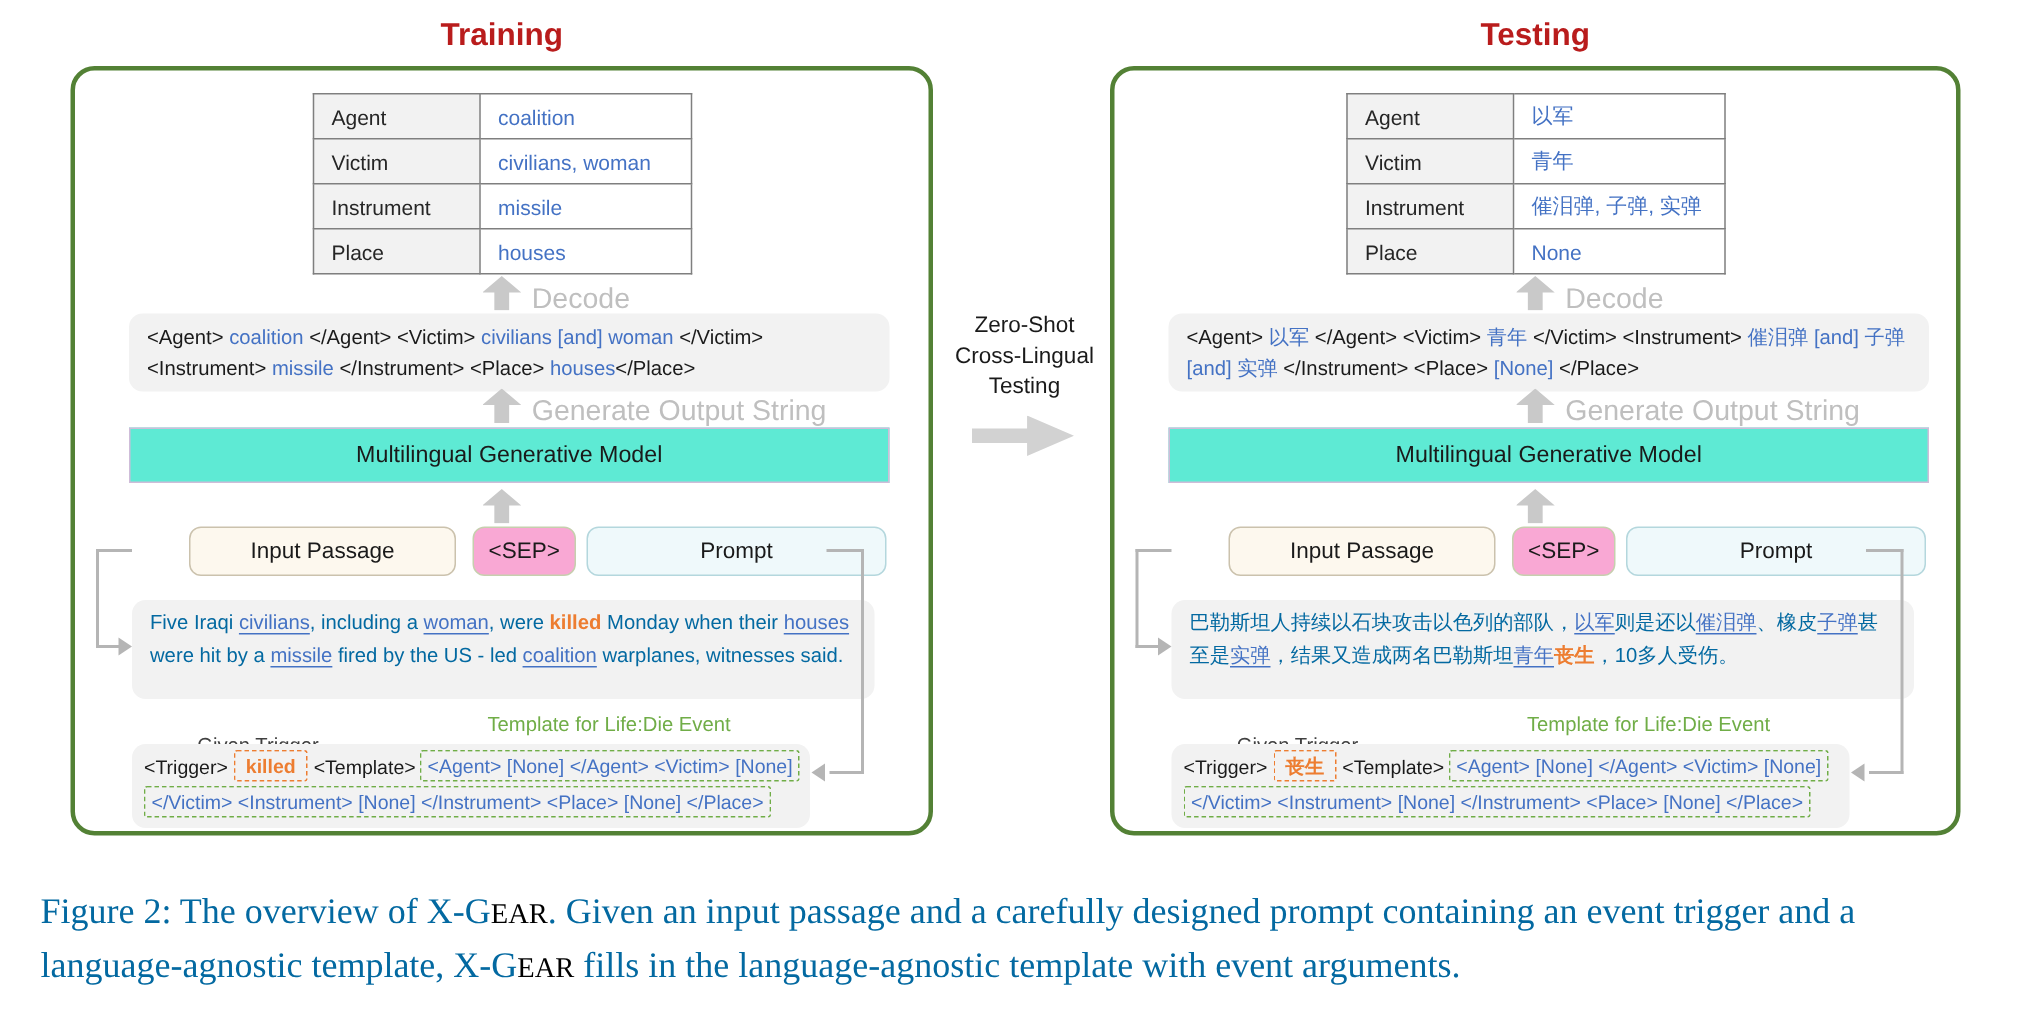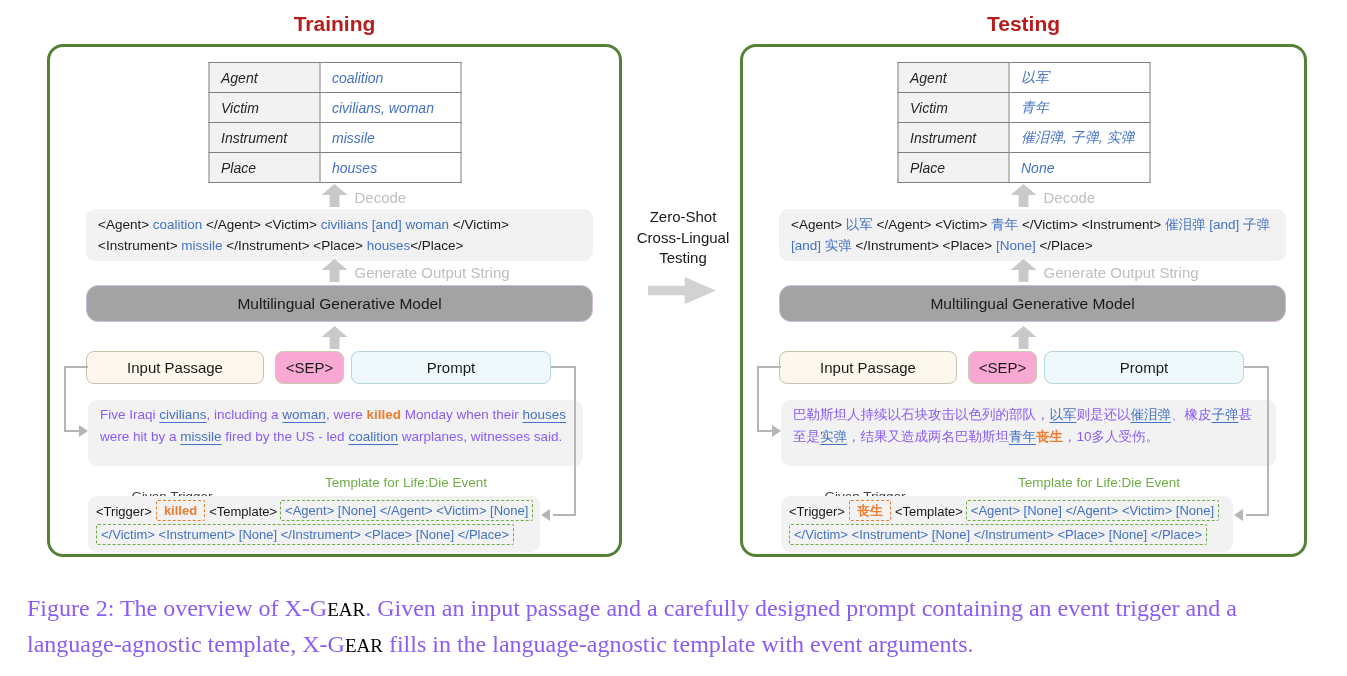--- a/index.html
+++ b/index.html
@@ -13,61 +13,61 @@
 
   
   .panel{position:absolute;top:44px;height:513px;border:3px solid #538135;border-radius:16px;
          background:#ffffff;box-sizing:border-box;}
   #panel-training{left:47px;width:575px;}
   #panel-testing{left:740px;width:567px;}
 
   
   .arg-table{position:absolute;top:15px;left:50%;transform:translateX(-50%);
              border-collapse:collapse;font-size:14px;}
-  .arg-table td{border:1px solid #7f7f7f;height:30px;padding:0 0 0 12px;box-sizing:border-box;font-style:italic;}
+  .arg-table td{border:1px solid #7f7f7f;height:30px;padding:0 0 0 12px;box-sizing:border-box;}
   .arg-table td.lbl{width:111px;background:#f2f2f2;color:#262626;}
   .arg-table td.val{width:141px;background:#ffffff;color:#4472c4;}
 
   
   .arrow-row{position:absolute;left:0;right:0;height:24px;}
   .up-arrow{position:absolute;left:50%;transform:translateX(-50%);width:26px;height:23px;background:#c9c9c9;
             clip-path:polygon(50% 0,100% 48%,69% 48%,69% 100%,31% 100%,31% 48%,0 48%);}
-  .arrow-label{position:absolute;left:calc(50% + 20px);top:5px;font-size:15px;color:#bfbfbf;white-space:nowrap;text-align:right;}
+  .arrow-label{position:absolute;left:calc(50% + 20px);top:5px;font-size:19px;color:#bfbfbf;white-space:nowrap;text-align:right;}
   .decode-row{top:137px;}
   .generate-row{top:212px;}
   .model-in-arrow{top:279px;}
 
   
   .str-box{position:absolute;background:#f2f2f2;border-radius:9px;box-sizing:border-box;color:#1a1a1a;}
   .output-box{top:162px;left:36px;width:507px;min-height:48px;padding:5px 12px;font-size:13.5px;line-height:21px;}
   .passage-box{top:353px;left:38px;width:495px;min-height:66px;padding:4px 12px;font-size:13.5px;line-height:21.5px;}
   .prompt-str-box{top:449px;left:38px;width:452px;min-height:56px;padding:4px 8px;font-size:13px;line-height:24px;white-space:nowrap;}
 
   
   .model-box{position:absolute;top:238px;left:36px;width:507px;height:37px;line-height:36px;text-align:center;
-             font-size:15.5px;color:#1a1a1a;background:#a3a3a3;border:1px solid #cfbcd9;border-radius:12px;box-sizing:border-box;}
+             font-size:15.5px;color:#1a1a1a;background:#5eead4;border:1px solid #cfbcd9;border-radius:0;box-sizing:border-box;}
   .io-box{position:absolute;top:304px;height:33px;line-height:31px;text-align:center;font-size:15px;color:#1a1a1a;
-          border-radius:8px;border:1px solid #bbb;box-sizing:border-box;}
+          border-radius:8px;border:1px solid #bbb;box-sizing:border-box;margin-left:40px;}
   .input-box{left:36px;width:178px;background:#fdf8ee;border-color:#cbc2ad;}
   .sep-box{left:225px;width:69px;background:#f9a8d4;border-color:#c6cfae;}
   .prompt-box{left:301px;width:200px;background:#eff9fb;border-color:#b4d7dd;}
 
   
   .lab-trigger{position:absolute;top:442px;left:122px;transform:translateX(-50%);font-size:13.5px;color:#404040;white-space:nowrap;}
   .lab-template{position:absolute;top:428px;left:356px;transform:translateX(-50%);font-size:13.5px;color:#70ad47;white-space:nowrap;}
 
   
   .trigger-chip{display:inline-block;border:1.6px dashed #ed7d31;color:#ed7d31;font-weight:700;
                 padding:0 7px;margin:0 4px;border-radius:2px;line-height:19px;vertical-align:1px;}
   .template-chip{display:inline-block;border:1.6px dashed #70ad47;color:#4472c4;
                  padding:0 4px;margin-left:3px;border-radius:2px;line-height:19px;vertical-align:1px;white-space:nowrap;}
   .pt-line2 .template-chip{margin-left:0;}
 
   
-  .seg-plain{color:#8b5cf6;}
+  .seg-plain{color:#0369a1;}
   .seg-tag{color:#1a1a1a;}
   .seg-arg{color:#4472c4;}
   .seg-link{color:#4472c4;text-decoration:underline;text-underline-offset:3px;}
   .seg-trigger{color:#ed7d31;font-weight:700;}
   .seg-sc{font-size:19px;}
 
   
   .conn{position:absolute;background:#b5b5b5;}
   .c-l-h1{left:14px;top:319px;width:24px;height:2px;}
   .c-l-v {left:14px;top:319px;width:2px;height:66px;}

